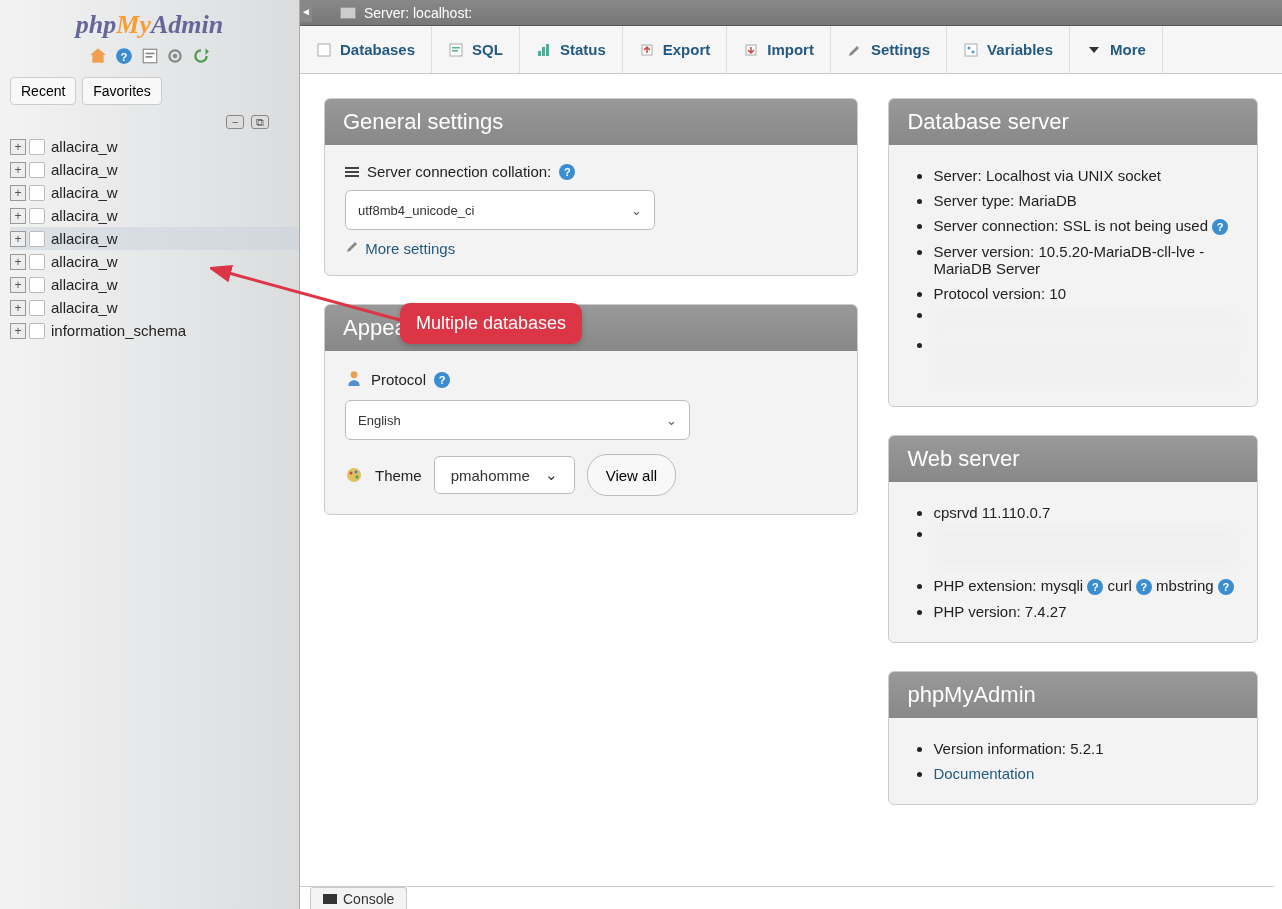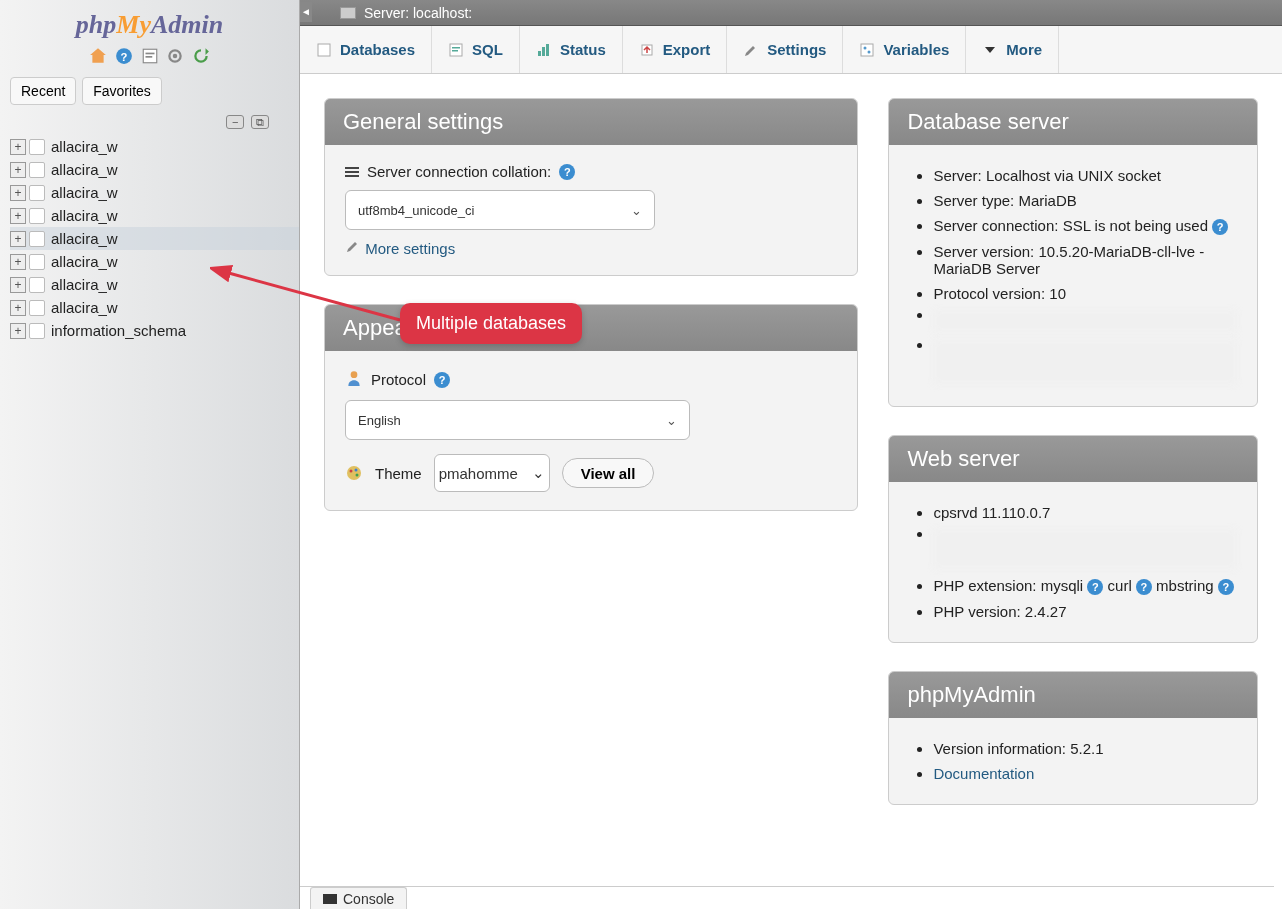--- a/index.html
+++ b/index.html
@@ -40,22 +40,22 @@
 .panel-body ul li { padding: 4px 0; color: #222; }
 .field-row { display: flex; align-items: center; margin-bottom: 10px; gap: 8px; }
 .field-label { color: #222; }
 .help-icon { display: inline-block; width: 16px; height: 16px; border-radius: 50%; background: #3b8dd0; color: #fff; font-size: 11px; text-align: center; line-height: 16px; font-weight: bold; }
 .select-box { width: 310px; height: 40px; border: 1px solid #bbb; border-radius: 6px; background: #fff; padding: 0 12px; display: flex; align-items: center; justify-content: space-between; cursor: pointer; font-size: 13px; margin-bottom: 8px; }
 .select-box .chev { color: #555; }
 .wrench-icon { display: inline-block; width: 16px; height: 16px; color: #888; }
 .link { color: #235a81; cursor: pointer; }
 .lang-select { width: 345px; }
 .theme-row { display: flex; align-items: center; gap: 12px; margin-top: 14px; }
-.theme-select { width: 116px; height: 38px; border: 1px solid #bbb; border-radius: 6px; background: #fff; padding: 0 4px; display: flex; align-items: center; justify-content: space-between; cursor: pointer; }
-.view-all-btn { height: 30px; border: 1px solid #bbb; border-radius: 20px; background: #f8f8f8; padding: 0 18px; cursor: pointer; font-size: 15px; font-weight: bold; }
+.theme-select { width: 141px; height: 38px; border: 1px solid #bbb; border-radius: 6px; background: #fff; padding: 0 16px; display: flex; align-items: center; justify-content: space-between; cursor: pointer; }
+.view-all-btn { height: 42px; border: 1px solid #bbb; border-radius: 20px; background: #f8f8f8; padding: 0 18px; cursor: pointer; font-size: 15px; }
 .blur-box { background: #f0f0f0; filter: blur(3px); height: 22px; border-radius: 3px; }
 
 .annotation { position: absolute; left: 400px; top: 303px; background: #dc3545; color: #fff; padding: 10px 16px; border-radius: 10px; font-size: 18px; font-weight: 500; z-index: 10; box-shadow: 0 2px 6px rgba(0,0,0,0.2); }
 .arrow-svg { position: absolute; left: 210px; top: 260px; z-index: 9; pointer-events: none; }
 
 .console-bar { position: absolute; left: 300px; bottom: 0; right: 8px; height: 23px; background: #fff; border-top: 1px solid #ccc; }
 .console-tab { display: inline-flex; align-items: center; height: 100%; padding: 0 12px; border: 1px solid #ccc; border-bottom: none; background: #f3f3f3; margin-left: 10px; font-size: 14px; cursor: pointer; border-radius: 3px 3px 0 0; }
 .console-tab .cicon { width: 14px; height: 10px; background: #333; margin-right: 6px; }
 
 .mi-icon svg { width: 16px; height: 16px; }
@@ -177,20 +177,27 @@
             <rect x="10" y="2" width="3" height="12" fill="#5a9"></rect>
           </svg></span>
         <span>Status</span>
       </div>
     <div class="menu-item">
         <span class="mi-icon"><svg viewBox="0 0 16 16">
             <rect x="3" y="3" width="10" height="10" fill="#fff" stroke="#aaa"></rect>
             <path d="M8 11V5M5 8l3-3 3 3" stroke="#c44" stroke-width="1.5" fill="none"></path>
           </svg></span>
         <span>Export</span>
+      </div>
+    <div class="menu-item">
+        <span class="mi-icon"><svg viewBox="0 0 16 16">
+            <rect x="3" y="3" width="10" height="10" fill="#fff" stroke="#aaa"></rect>
+            <path d="M8 5v6M5 8l3 3 3-3" stroke="#c44" stroke-width="1.5" fill="none"></path>
+          </svg></span>
+        <span>Import</span>
       </div>
     <div class="menu-item">
         <span class="mi-icon"><svg viewBox="0 0 16 16">
             <path d="M3 11l7-7 2 2-7 7-3 1z" fill="#888"></path>
           </svg></span>
         <span>Settings</span>
       </div>
     <div class="menu-item">
         <span class="mi-icon"><svg viewBox="0 0 16 16">
             <rect x="2" y="2" width="12" height="12" fill="#fff" stroke="#aaa"></rect>
@@ -297,21 +304,21 @@
             <li>cpsrvd 11.110.0.7</li>
             <li>
                 <div class="blur-box" style="height:40px"></div>
               </li>
             <li>
               <span>PHP extension:</span>
               <span>mysqli</span> <span class="help-icon">?</span>
               <span>curl</span> <span class="help-icon">?</span>
               <span>mbstring</span> <span class="help-icon">?</span>
             </li>
-            <li>PHP version: 2.4.27</li>
+            <li>PHP version: 7.4.27</li>
           </ul>
         </div>
       </div>
 
       <div class="panel">
         <div class="panel-header">phpMyAdmin</div>
         <div class="panel-body">
           <ul>
             <li>Version information: 5.2.1</li>
             <li><span class="link">Documentation</span></li>

